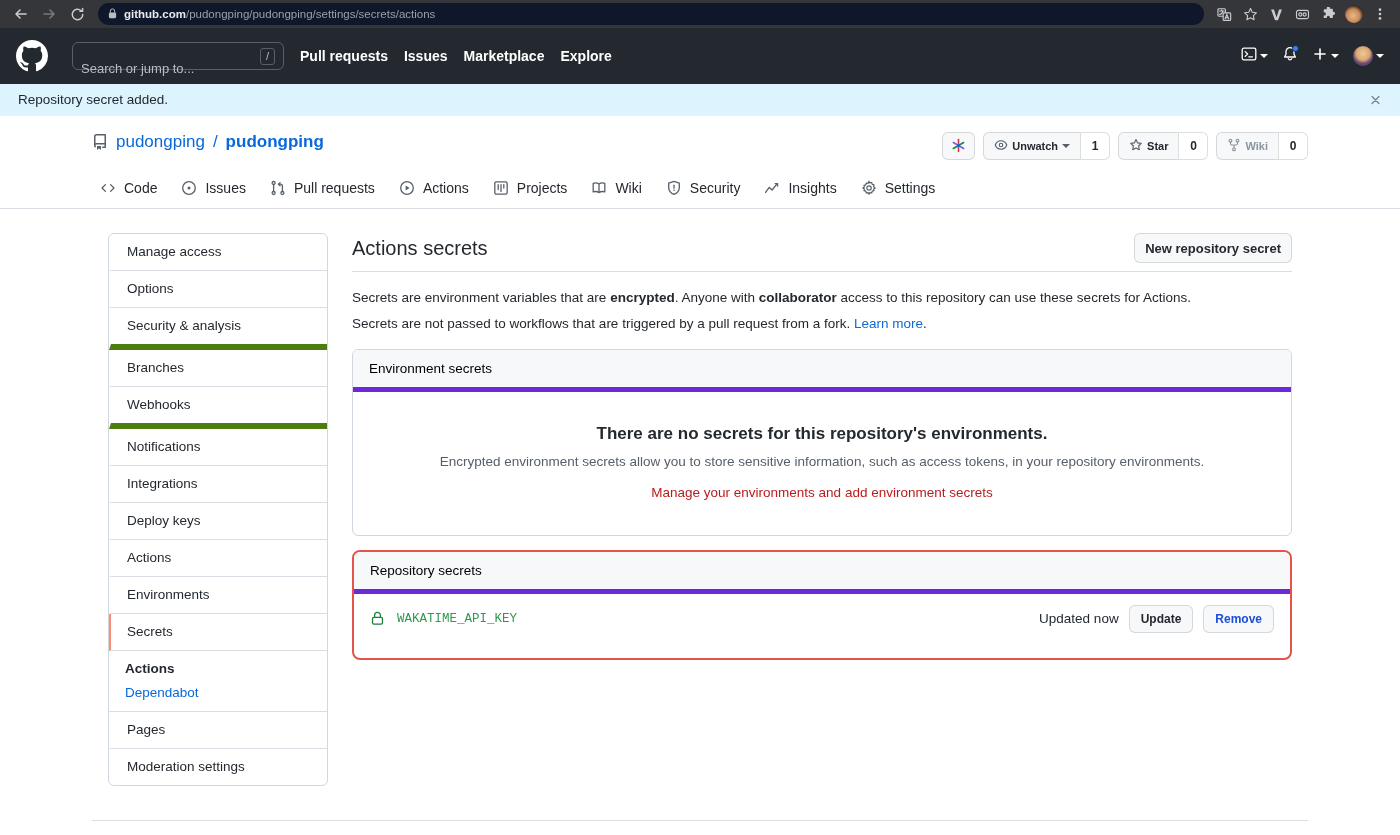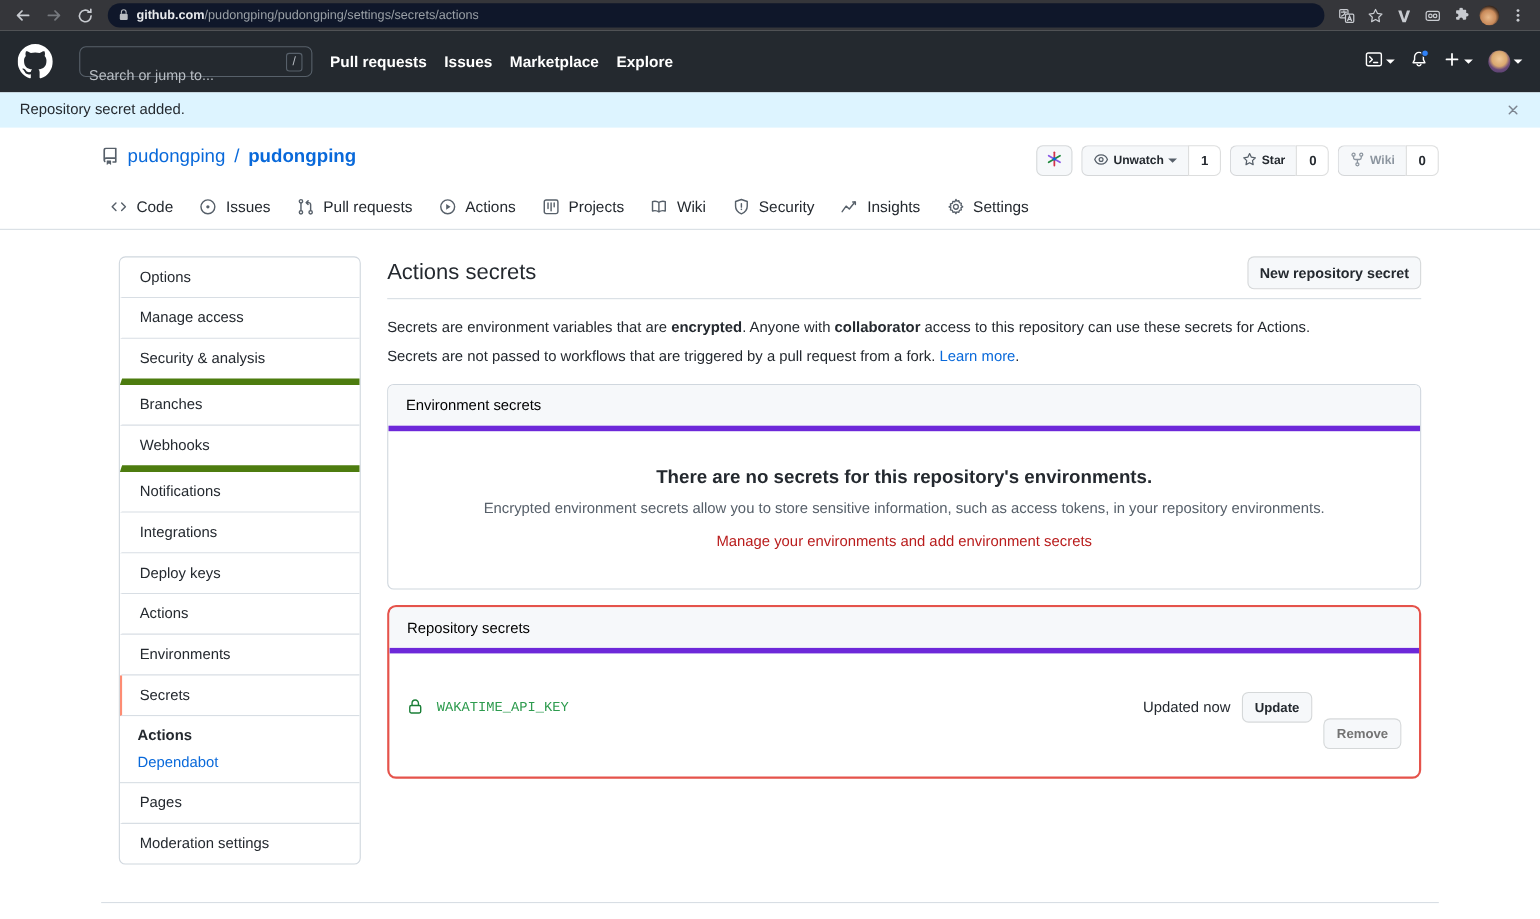--- a/index.html
+++ b/index.html
@@ -244,21 +244,21 @@
   }
   .secret-lock { color: #1a7f37; display: flex; flex: none; }
   .secret-name {
     font-family: "Liberation Mono", monospace;
     font-size: 12.5px;
     color: #2d9b4e;
   }
   .secret-meta { margin-left: auto; display: flex; align-items: center; gap: 10px; }
   .secret-time { font-size: 13.5px; color: #24292f; }
   .btn.sm { height: 28px; font-size: 12px; padding: 0 11px; }
-  .btn.danger { color: #737373; margin-top: 48px; }
+  .btn.danger { color: #1d4ed8; }
   .row-tail { height: 14px; }
 
   .footer-rule {
     width: 1216px;
     margin: 0 auto;
     border-top: 1px solid #d8dee4;
     margin-top: 34px;
   }
 </style>
 </head>
@@ -552,22 +552,22 @@
           </span>
         <span>Settings</span>
       </div>
     </div>
   </div>
 </div>
 
 <div class="page">
 
   <aside class="sidebar">
+    <div class="side-item">Manage access</div>
     <div class="side-item">Options</div>
-    <div class="side-item">Manage access</div>
     <div class="side-item group-end">Security &amp; analysis</div>
     <div class="side-item">Branches</div>
     <div class="side-item group-end">Webhooks</div>
     <div class="side-item">Notifications</div>
     <div class="side-item">Integrations</div>
     <div class="side-item">Deploy keys</div>
     <div class="side-item">Actions</div>
     <div class="side-item">Environments</div>
     <div class="side-item selected">Secrets</div>
     <div class="side-subwrap">

